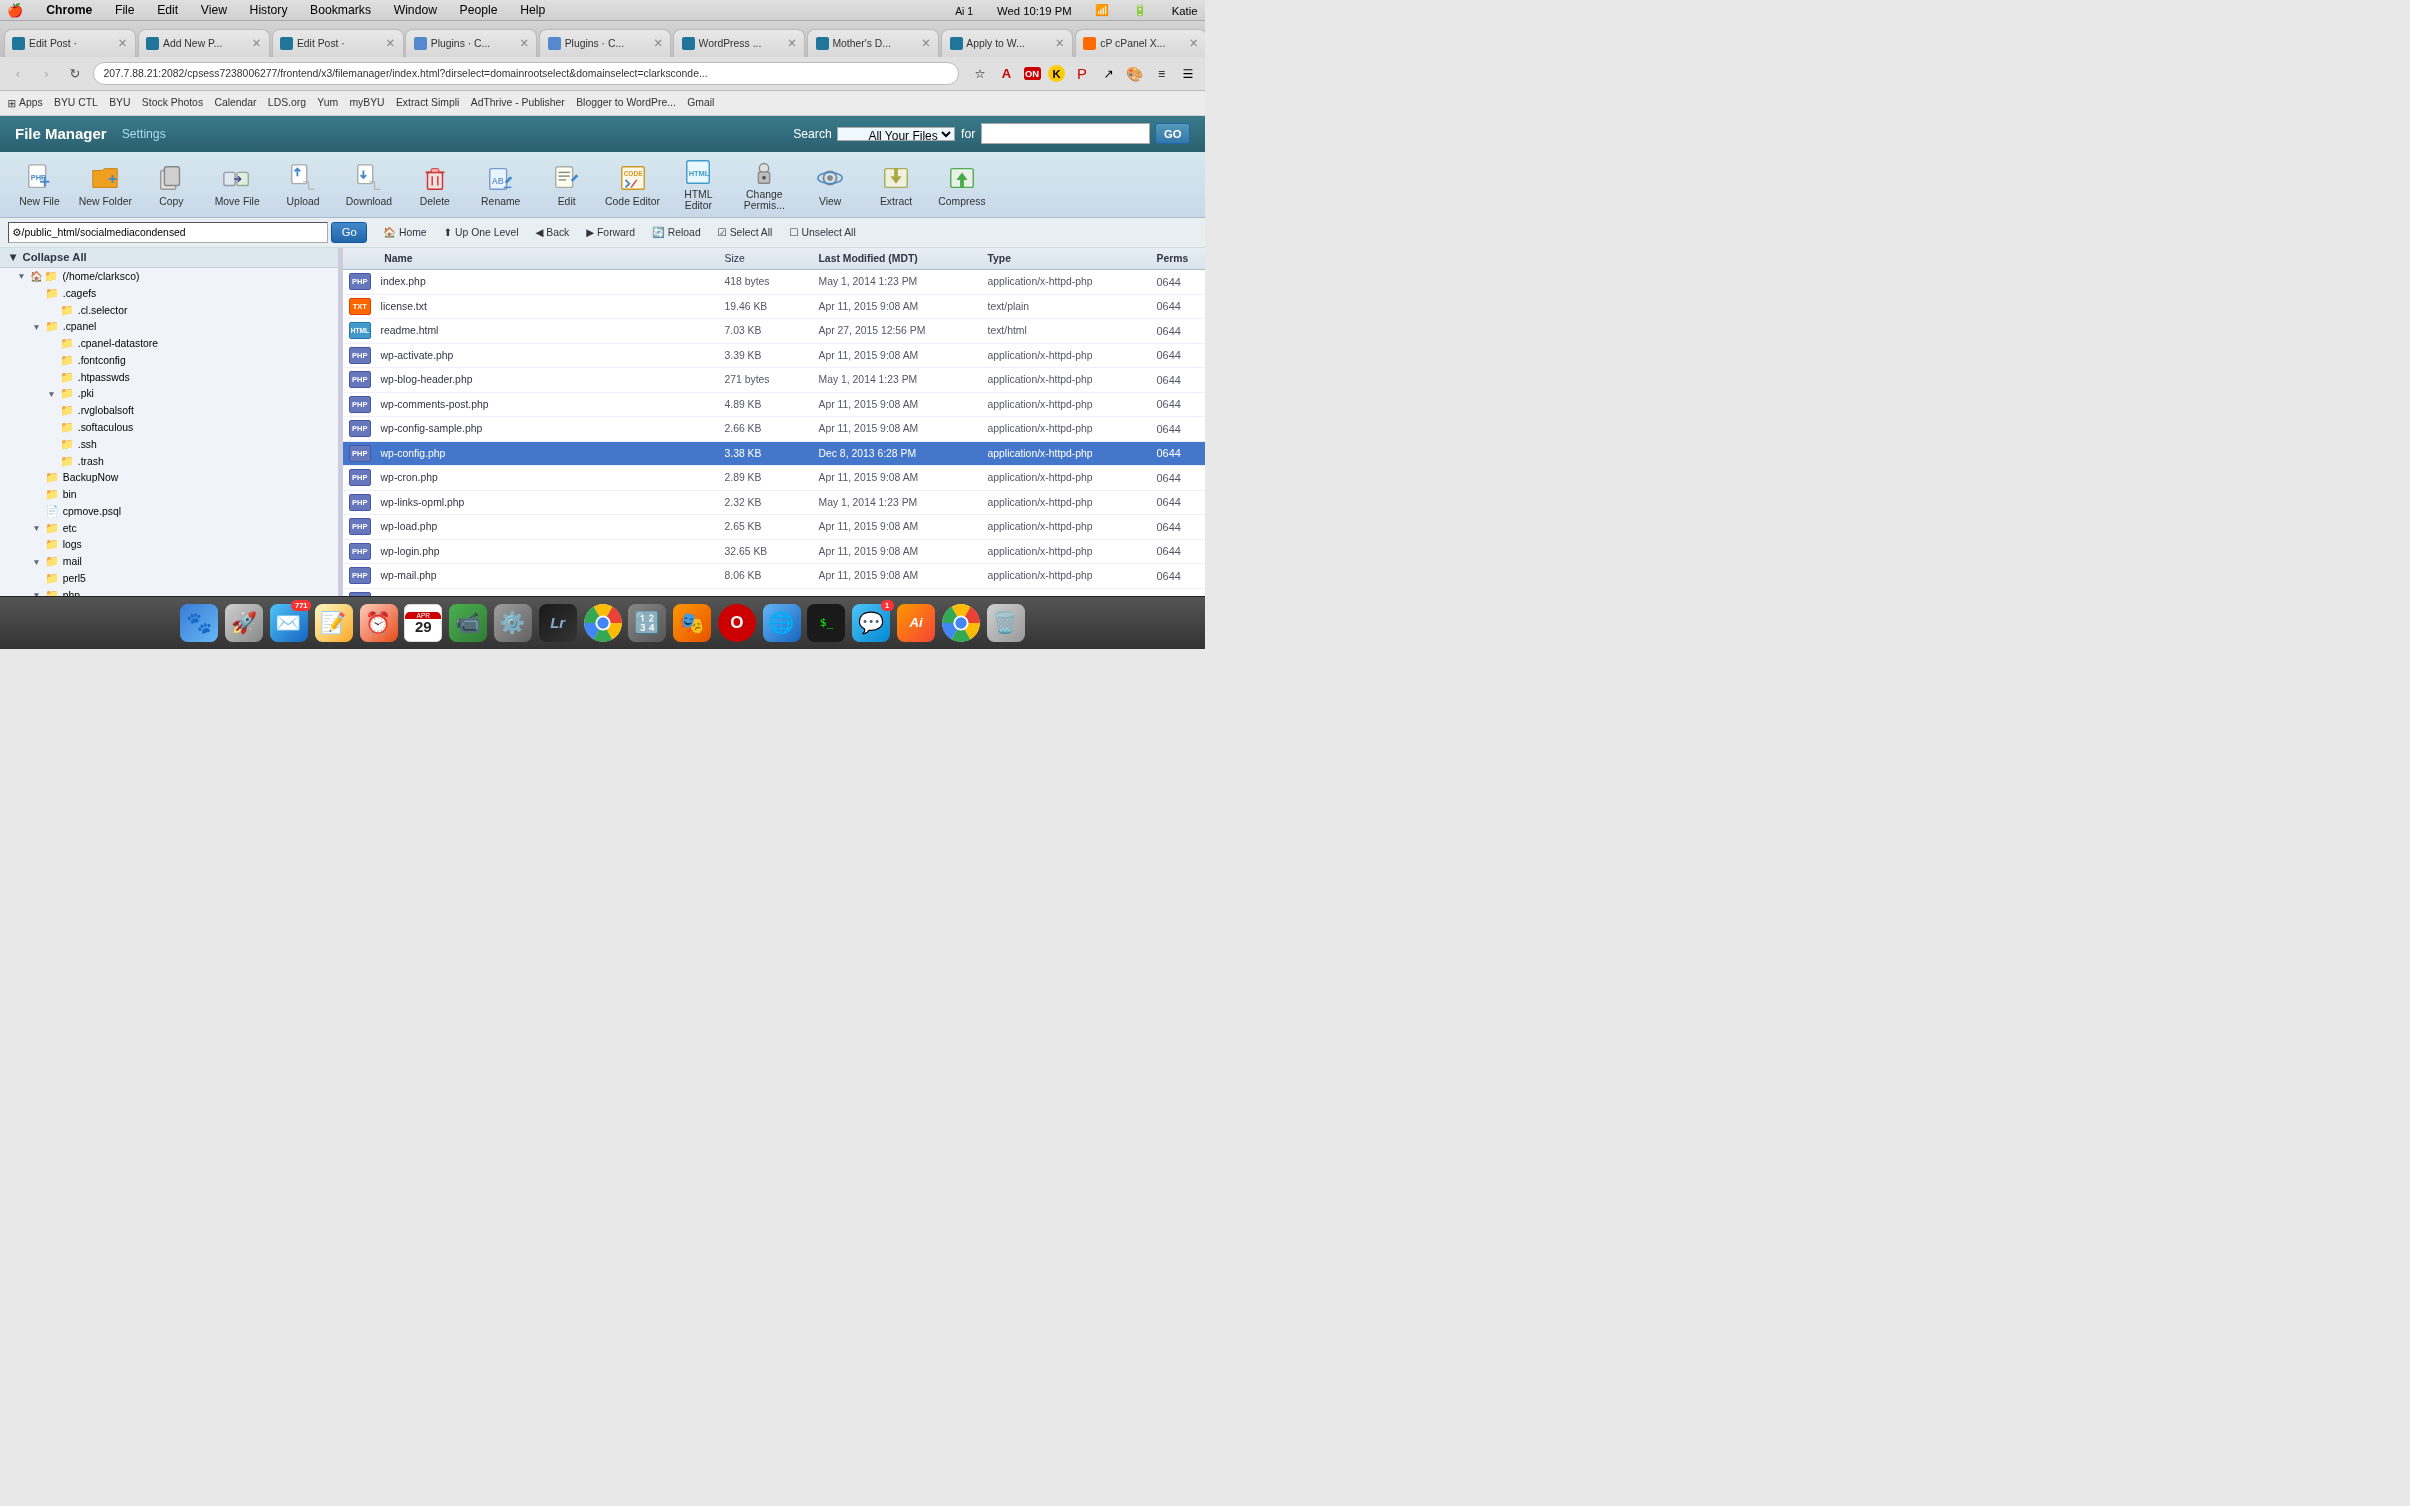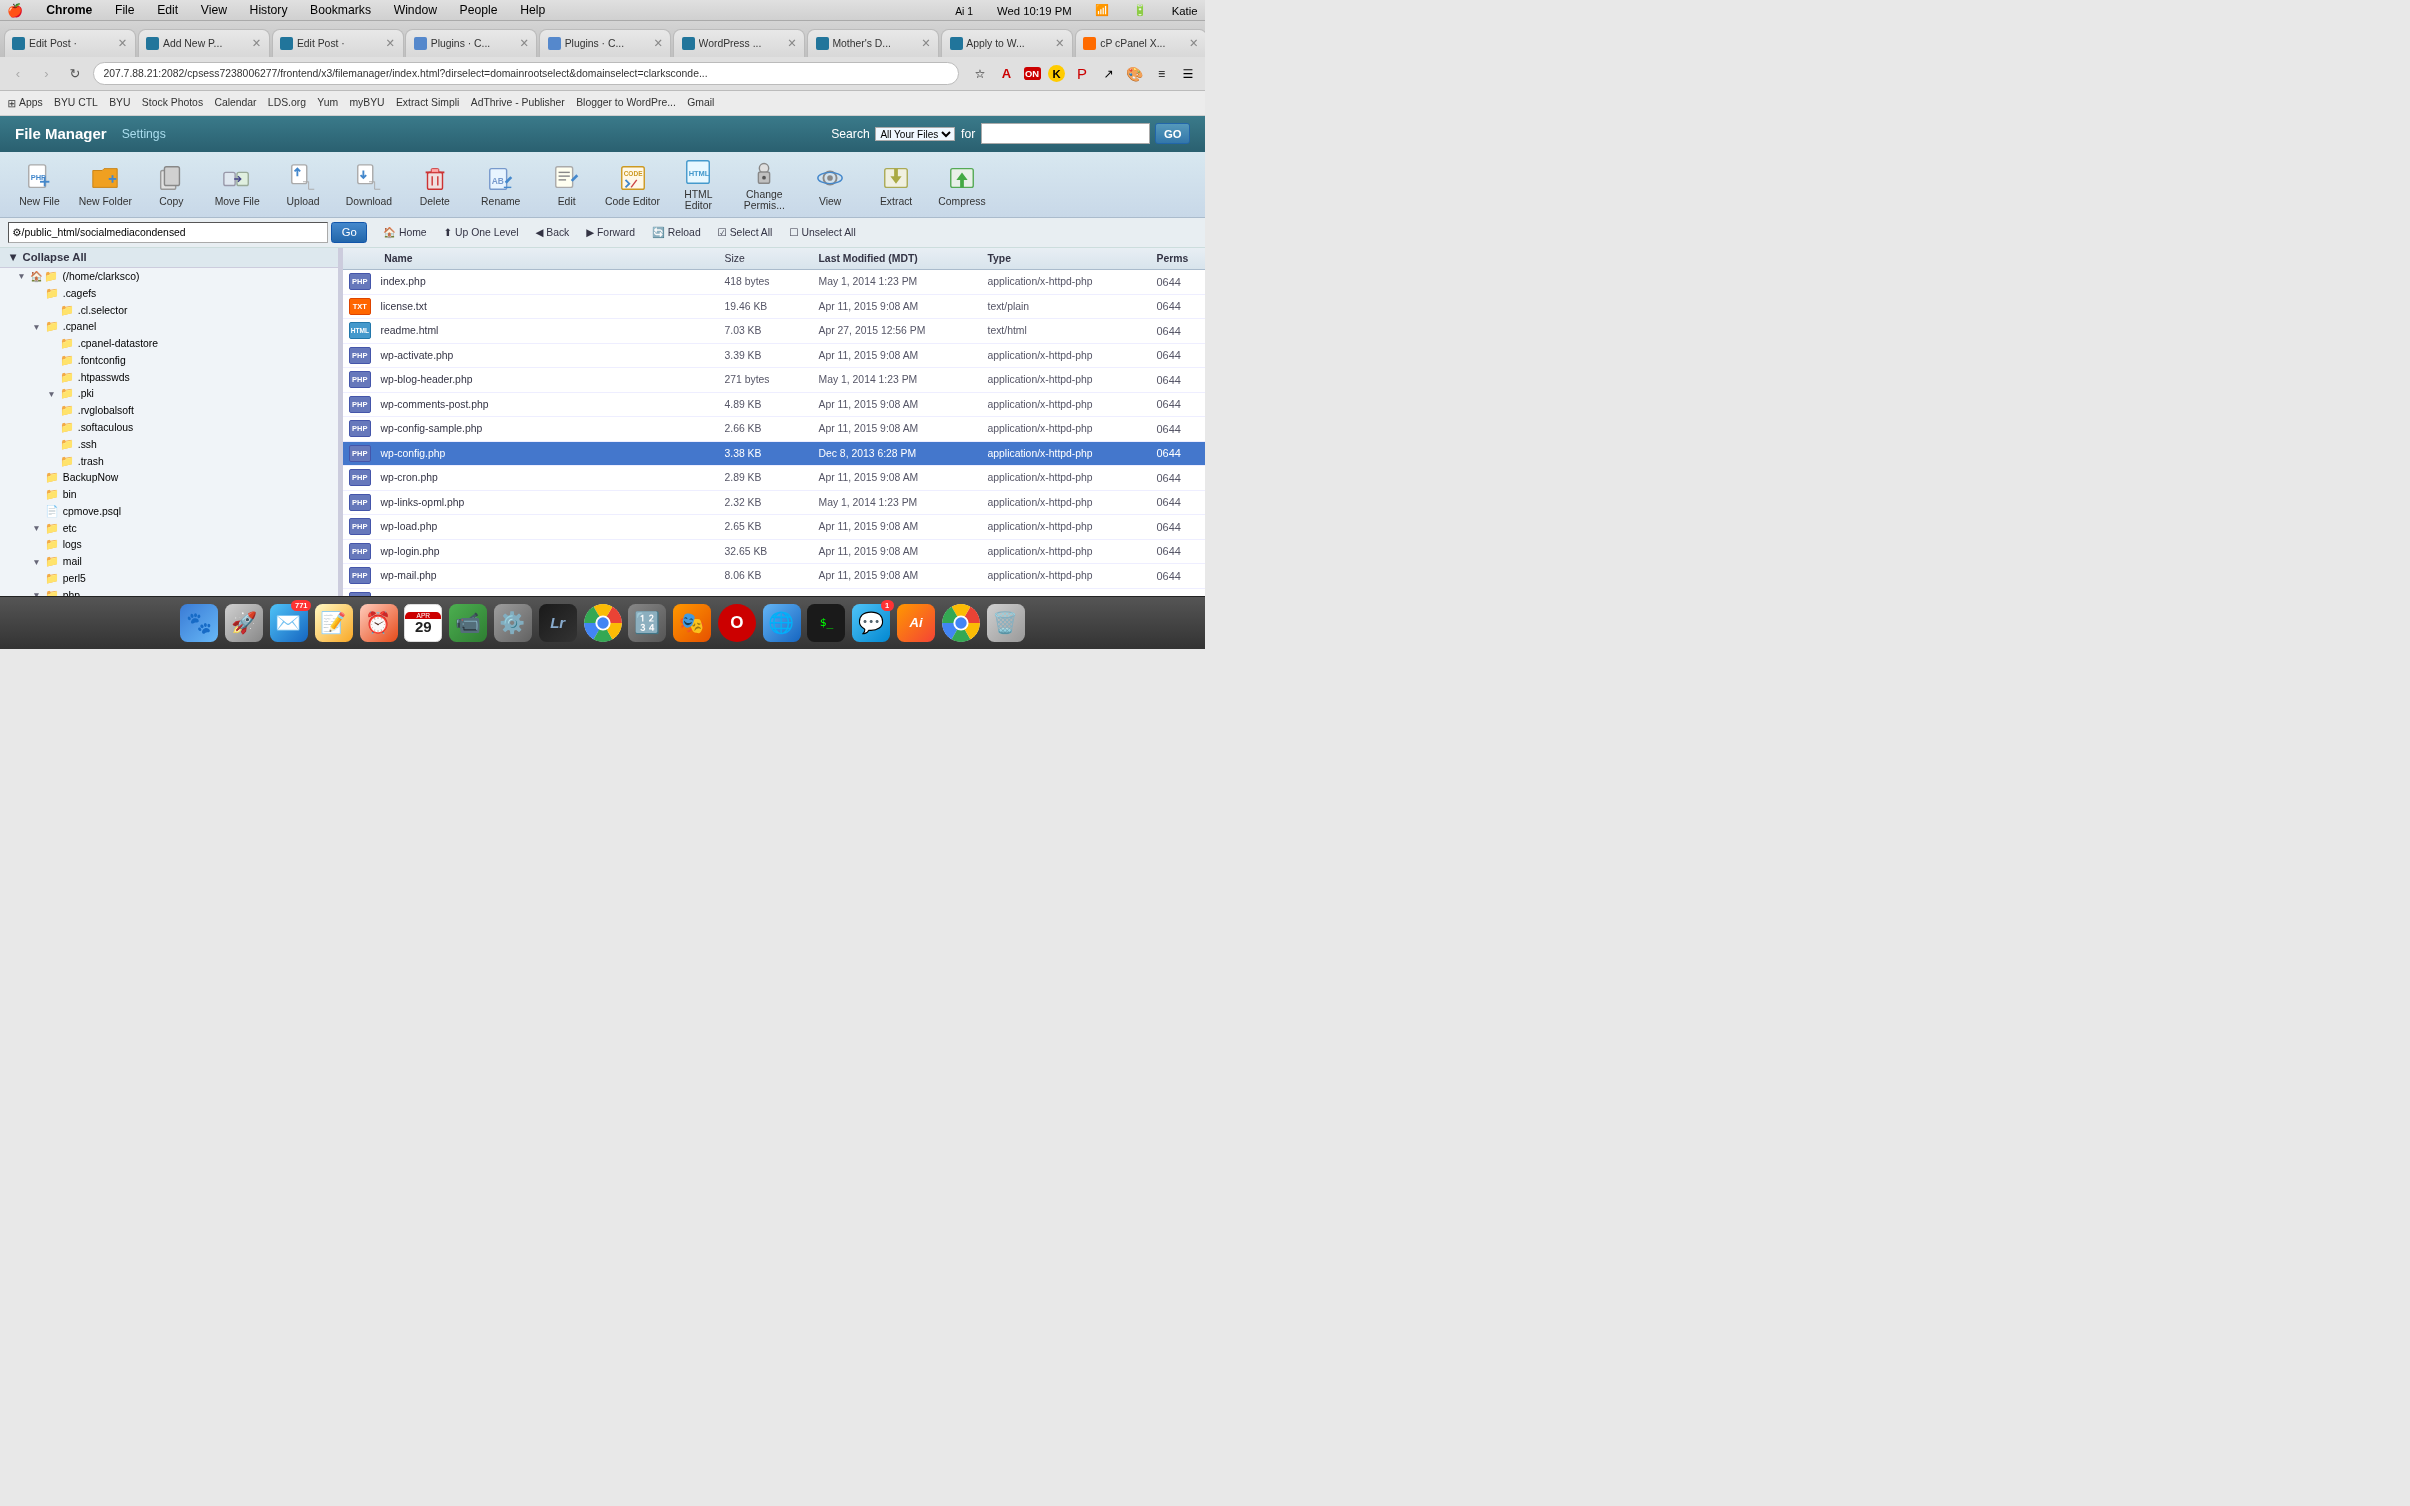--- a/index.html
+++ b/index.html
@@ -34,21 +34,21 @@
 
     
     .bookmarks-bar { background: #ececec; height: 24.5px; display: flex; align-items: center; padding: 0 7.5px; gap: 11.3px; border-bottom: 0.9px solid #d0d0d0; overflow: hidden; }
     .bookmark-item { font-size: 10.4px; color: #333; cursor: pointer; display: flex; align-items: center; gap: 2.8px; white-space: nowrap; }
 
     
     .fm-header { background: linear-gradient(to bottom, #3a7a8a, #2a6070); height: 36px; display: flex; align-items: center; padding: 0 15px; gap: 15px; }
     .fm-title { color: #fff; font-size: 15px; font-weight: 600; }
     .fm-settings { color: #aaddee; font-size: 12.2px; cursor: pointer; }
     .fm-search { margin-left: auto; display: flex; align-items: center; gap: 5.6px; color: #fff; font-size: 12.2px; }
-    .fm-search-select { height: 14px; font-size: 10px; border: 0.9px solid #aaa; background: #f0f8ff; }
+    .fm-search-select { height: 14px; font-size: 12px; border: 0.9px solid #aaa; background: #f0f8ff; padding-left: 26px; }
     .fm-search-input { height: 21px; width: 169px; border: 0.9px solid #aaa; padding: 0 3.8px; font-size: 10.4px; }
     .fm-search-go { height: 21px; padding: 0 7.5px; background: linear-gradient(to bottom, #5599bb, #3377aa); color: #fff; border: 0.9px solid #2266aa; font-size: 11.3px; font-weight: 600; cursor: pointer; border-radius: 2.8px; }
 
     
     .toolbar { background: linear-gradient(to bottom, #d8e8f0, #c8d8e8); height: 66px; display: flex; align-items: center; padding: 3.8px 7.5px; gap: 1.9px; border-bottom: 1.9px solid #aabbcc; }
     .tool-btn { width: 64px; height: 58px; display: flex; flex-direction: column; align-items: center; justify-content: center; gap: 1.9px; cursor: pointer; border-radius: 3.8px; padding: 3.8px; }
     .tool-icon { width: 34px; height: 34px; display: flex; align-items: center; justify-content: center; font-size: 22.6px; }
     .tool-label { font-size: 10.4px; color: #333; text-align: center; }
 
     

